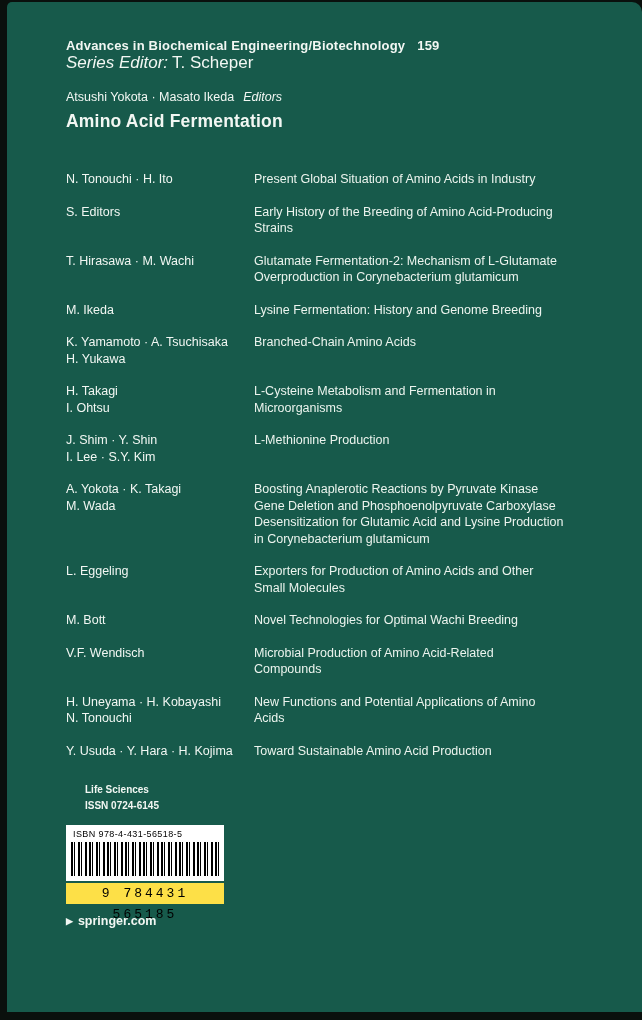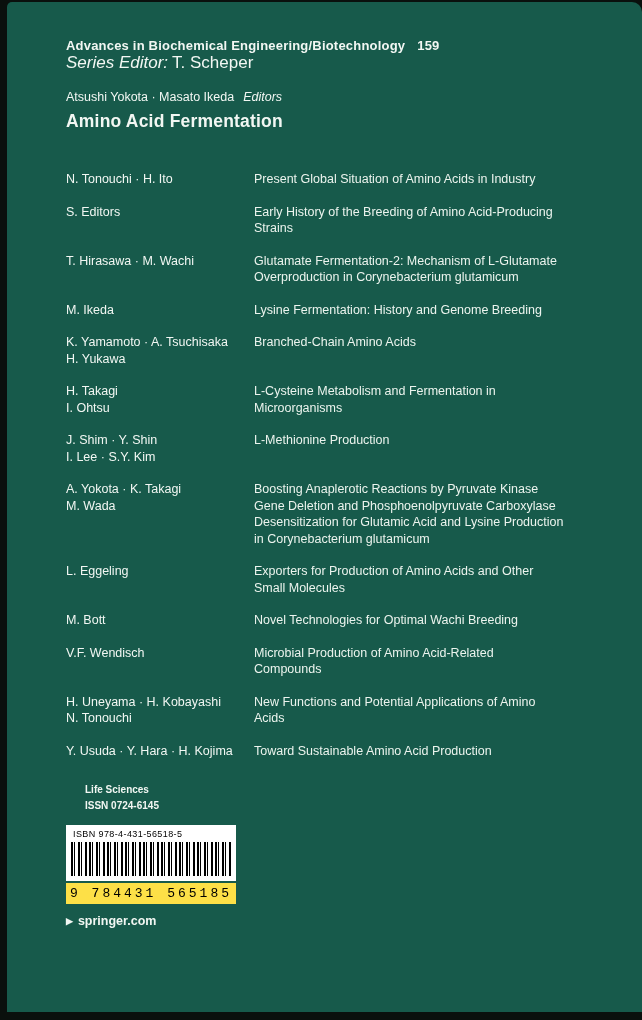--- a/index.html
+++ b/index.html
@@ -34,21 +34,21 @@
     grid-template-columns:188px 1fr;
     margin-bottom:16px;
     font-size:12.5px;
     line-height:16.5px;
   }
   .toc-row .authors, .toc-row .title{white-space:pre-line;}
   .toc-row .title{max-width:360px;color:#ecf4ee;}
   
   .footer{margin-top:23px;}
   .imprint div{font-size:10px;font-weight:bold;line-height:16px;margin-left:19px;}
-  .barcode-block{margin-top:11px;width:170px;}
+  .barcode-block{margin-top:11px;width:158px;}
   .barcode-box{
     background:#ffffff;color:#000;
     padding:4px 5px 5px 5px;
   }
   .isbn-label{font-size:9px;letter-spacing:0.4px;text-align:left;padding-left:2px;}
   .bars{
     margin-top:3px;height:34px;
     background:repeating-linear-gradient(90deg,
       #000 0 2px,#fff 2px 3px,
       #000 3px 4px,#fff 4px 7px,

